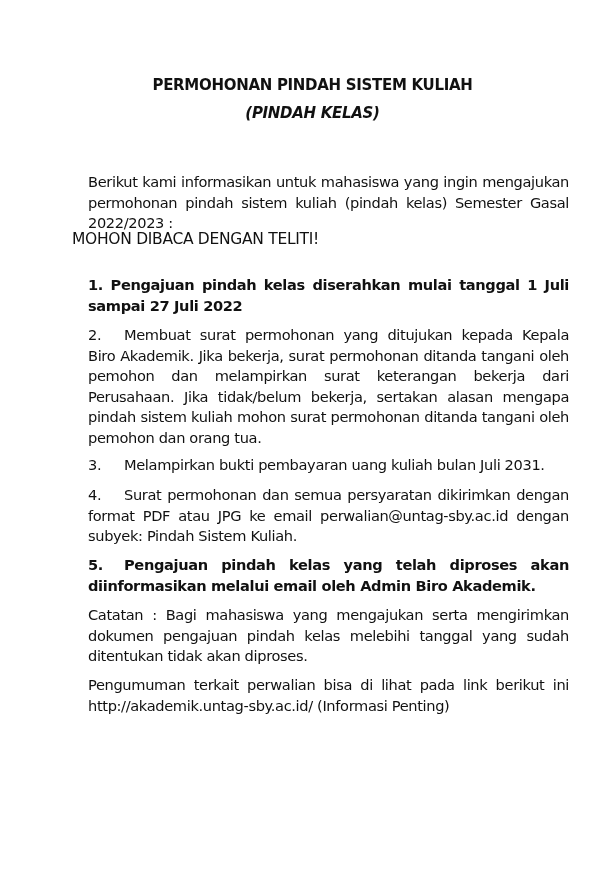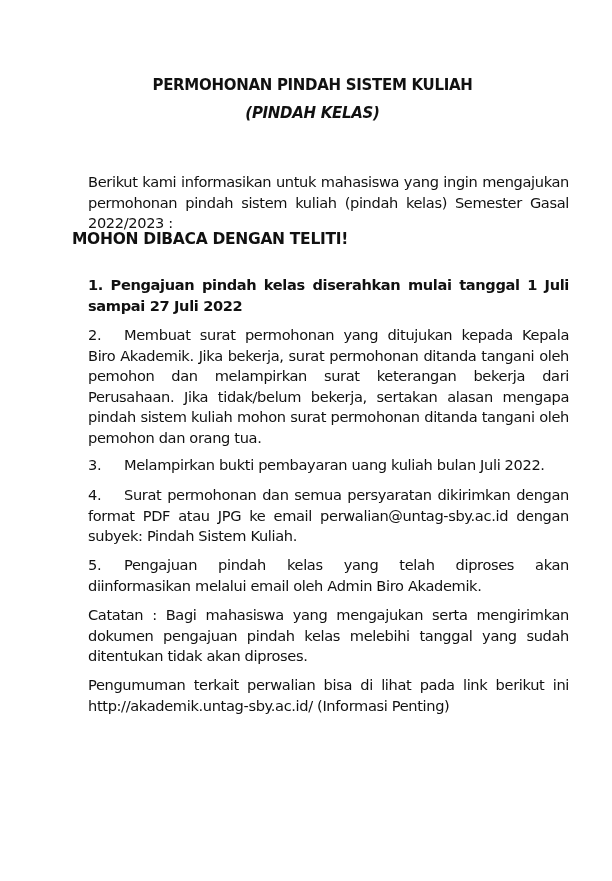--- a/index.html
+++ b/index.html
@@ -2,41 +2,41 @@
 <html><head>
 <meta charset="utf-8">
 <style>
   html, body { margin:0; padding:0; background:#ffffff; }
   body { width:612px; height:881px; position:relative; overflow:hidden; color:#111; }
   .page { position:absolute; left:72px; top:0; width:481px; font-family:"DejaVu Sans", sans-serif; font-size:14.6px; letter-spacing:-0.35px; line-height:20.5px; }
   .title { position:absolute; left:0; width:481px; text-align:center; font-weight:bold; font-size:15px; letter-spacing:-0.3px; }
   .t1 { top:75px;text-align:center; }
   .t2 { top:103px;font-style:italic; }
   .p { position:absolute; left:0; width:481px; margin:16px; text-align:justify; text-align-last:left; }
-  .h { position:absolute; left:0; font-weight:bold; font-size:15.5px; letter-spacing:-0.3px; }
+  .h { position:absolute; left:0; font-weight:normal; font-size:15.5px; letter-spacing:-0.3px; }
   .num { display:inline-block; width:36px; }
   .num1 { display:inline; }
 </style>
 </head>
 <body>
 
 <div class="page">
   <div class="title t1">PERMOHONAN PINDAH SISTEM KULIAH</div>
   <div class="title t2">(PINDAH KELAS)</div>
 
   <p class="p" style="top:156px;">Berikut kami informasikan untuk mahasiswa yang ingin mengajukan permohonan pindah sistem kuliah (pindah kelas) Semester Gasal 2022/2023 :</p>
 
   <div class="h" style="top:229px;">MOHON DIBACA DENGAN TELITI!</div>
 
   <p class="p" style="top:259px;font-weight:bold;"><span class="num1">1.</span> <span>Pengajuan pindah kelas diserahkan mulai tanggal 1 Juli sampai 27 Juli 2022</span></p>
 
   <p class="p" style="top:309px;"><span class="num">2.</span><span>Membuat surat permohonan yang ditujukan kepada Kepala Biro Akademik. Jika bekerja, surat permohonan ditanda tangani oleh pemohon dan melampirkan surat keterangan bekerja dari Perusahaan. Jika tidak/belum bekerja, sertakan alasan mengapa pindah sistem kuliah mohon surat permohonan ditanda tangani oleh pemohon dan orang tua.</span></p>
 
-  <p class="p" style="top:439px;"><span class="num">3.</span><span>Melampirkan bukti pembayaran uang kuliah bulan Juli 2022.</span></p>
+  <p class="p" style="top:439px;"><span class="num">3.</span><span>Melampirkan bukti pembayaran uang kuliah bulan Juli 2031.</span></p>
 
   <p class="p" style="top:469px;"><span class="num">4.</span><span>Surat permohonan dan semua persyaratan dikirimkan dengan format PDF atau JPG ke email perwalian@untag-sby.ac.id dengan subyek: Pindah Sistem Kuliah.</span></p>
 
-  <p class="p" style="top:539px;"><span class="num">5.</span><span>Pengajuan pindah kelas yang telah diproses akan diinformasikan melalui email oleh Admin Biro Akademik.</span></p>
+  <p class="p" style="top:539px;font-weight:bold;"><span class="num">5.</span><span>Pengajuan pindah kelas yang telah diproses akan diinformasikan melalui email oleh Admin Biro Akademik.</span></p>
 
   <p class="p" style="top:589px;">Catatan : Bagi mahasiswa yang mengajukan serta mengirimkan dokumen pengajuan pindah kelas melebihi tanggal yang sudah ditentukan tidak akan diproses.</p>
 
   <p class="p" style="top:659px;">Pengumuman terkait perwalian bisa di lihat pada link berikut ini http://akademik.untag-sby.ac.id/ (Informasi Penting)</p>
 </div>
 
 </body></html>

